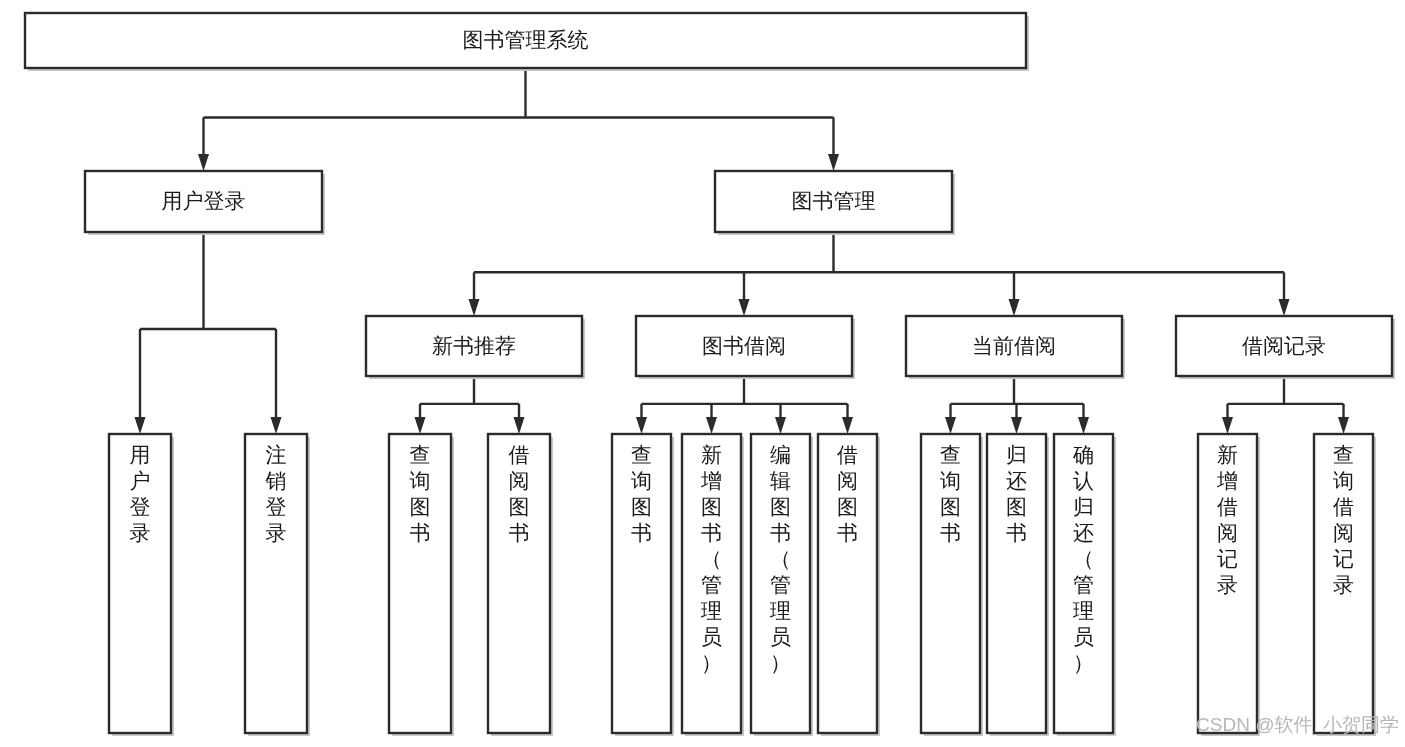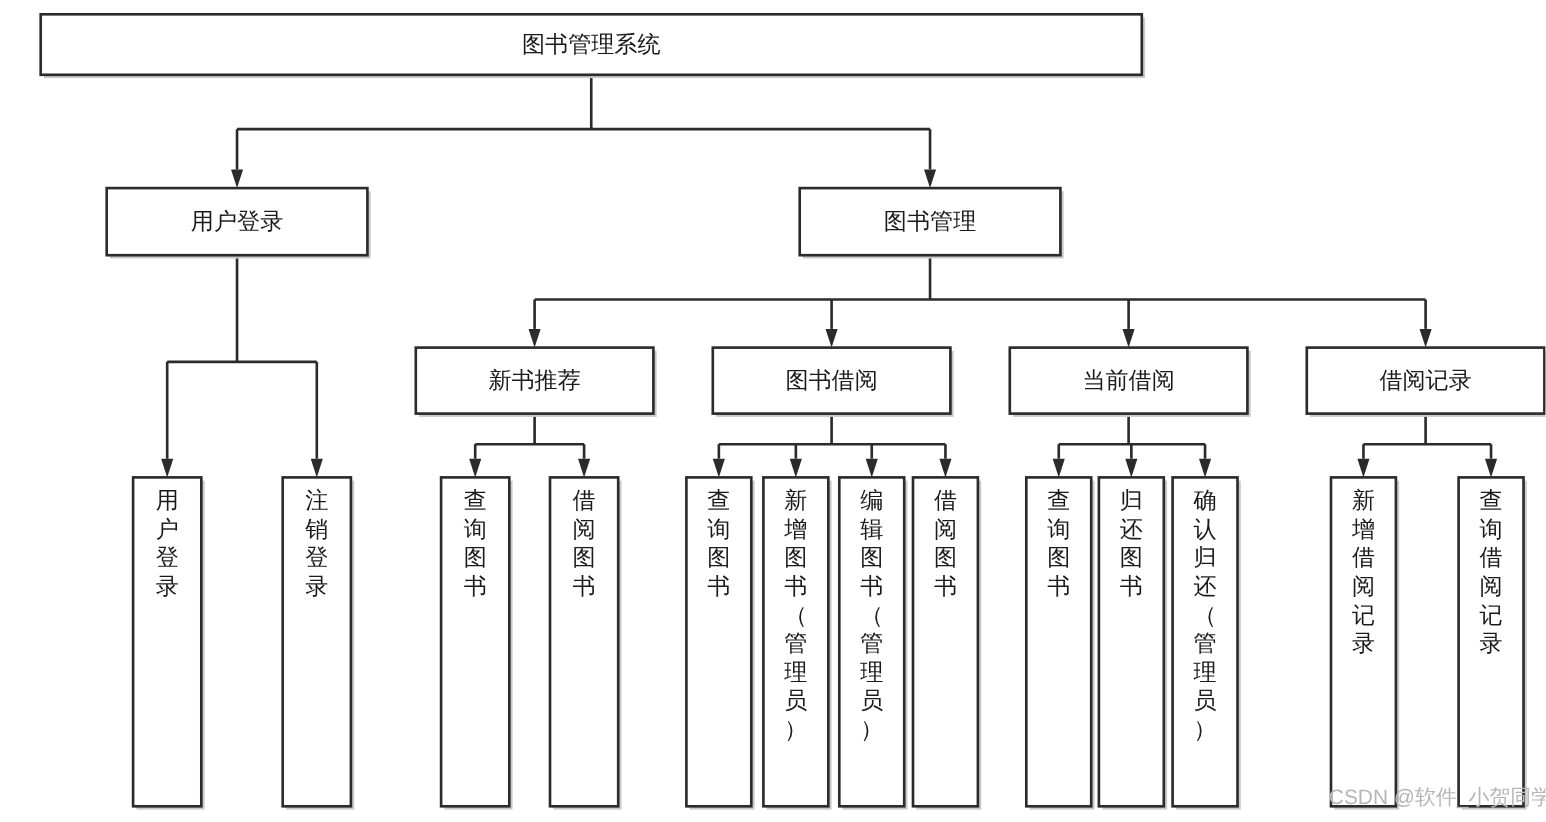--- a/index.html
+++ b/index.html
@@ -9,21 +9,21 @@
   }
   body {
     width: 1405px;
     height: 747px;
     font-family: "Liberation Sans", "DejaVu Sans", sans-serif;
     position: relative;
     overflow: hidden;
   }
   #diagram-root {
     position: absolute;
-    left: 16px;
+    left: 4px;
     top: 0;
     width: 1181px;
     height: 747px;
   }
   svg.tree-canvas {
     display: block;
     width: 1405px;
     height: 747px;
   }
   .node-rect {

